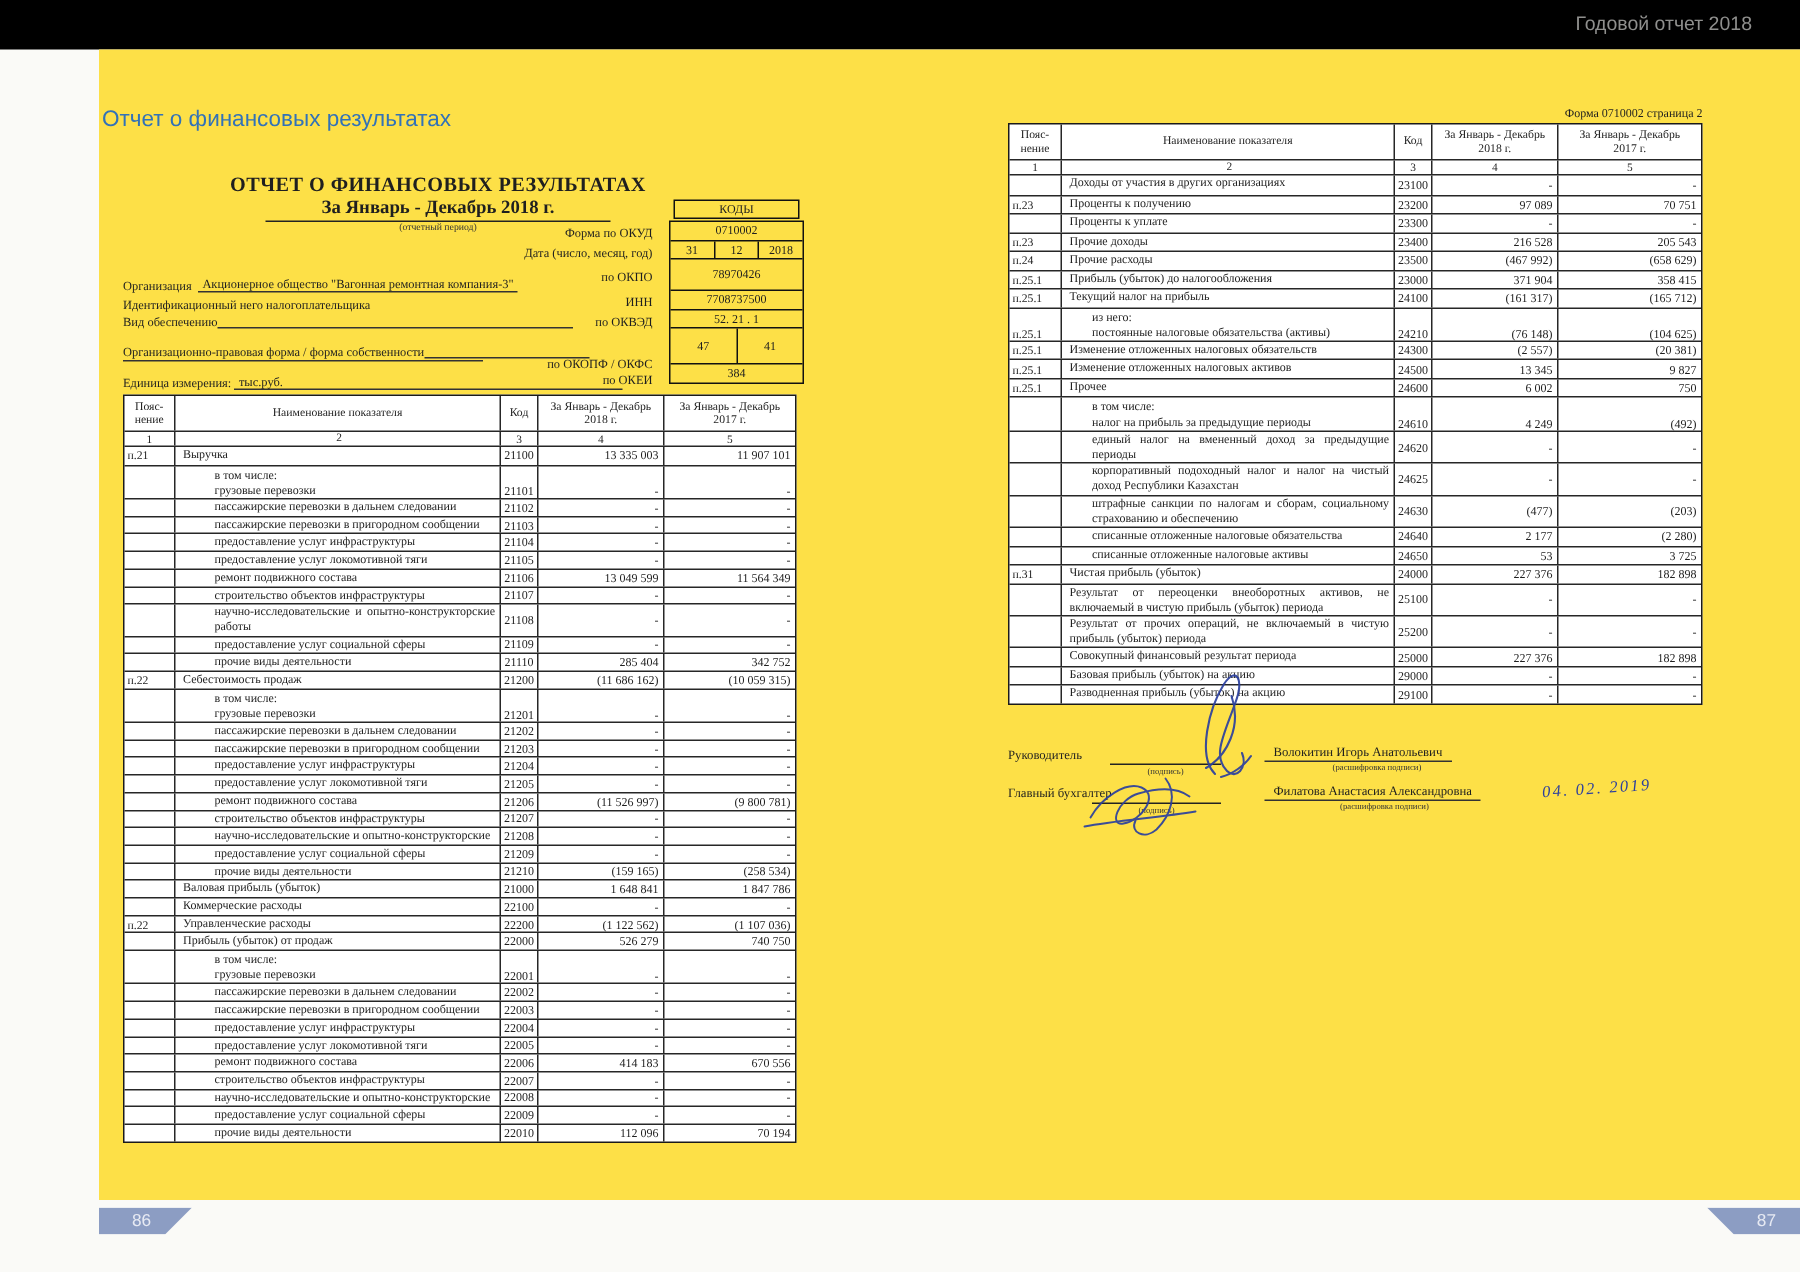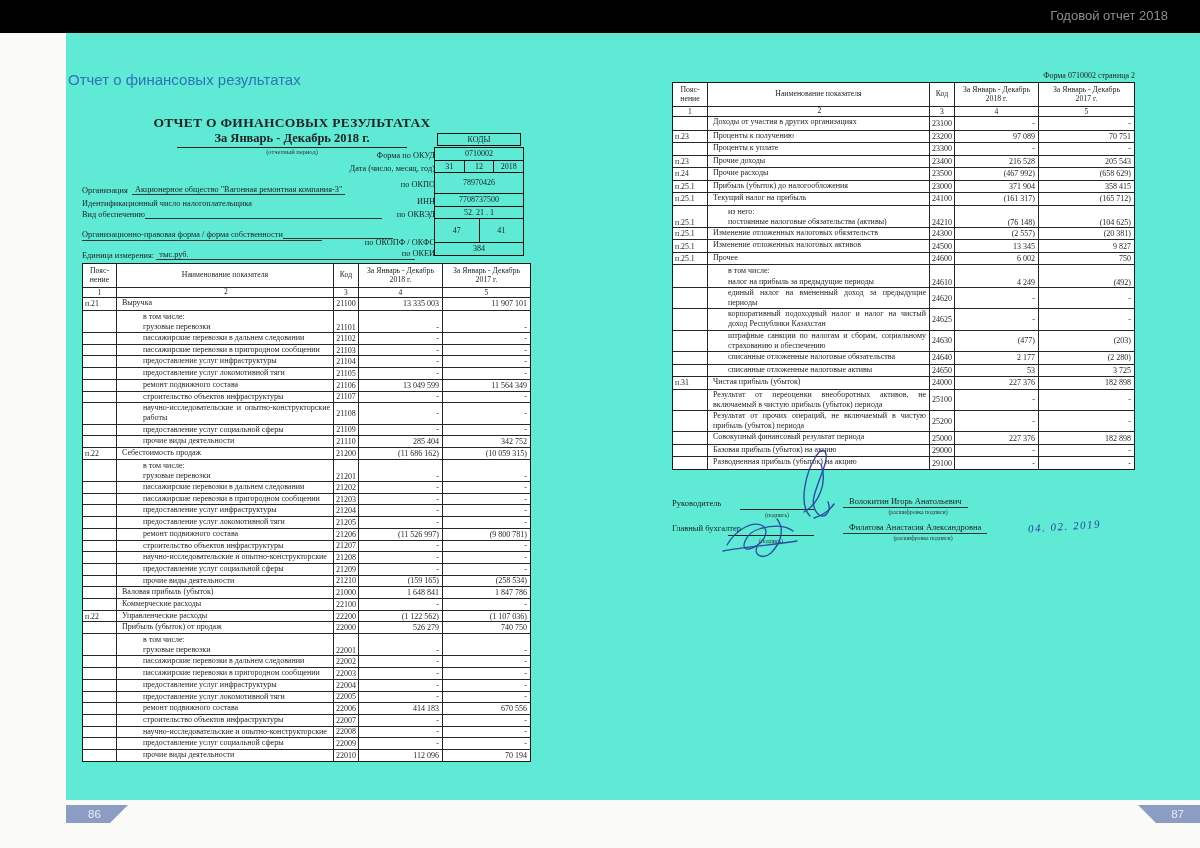--- a/index.html
+++ b/index.html
@@ -2,37 +2,37 @@
 <html><head>
 <meta charset="utf-8">
 <style>
   * { margin:0; padding:0; box-sizing:border-box; }
   html,body { width:1200px; height:848px; }
   body { position:relative; background:#fafaf7; font-family:"Liberation Serif", serif; color:#1f1f1f; overflow:hidden; }
 
   .topbar { position:absolute; left:0; top:0; width:1200px; height:33px; background:#000000; }
   .topbar-title { position:absolute; right:32px; top:8px; font-family:"Liberation Sans",sans-serif; font-size:13px; color:#8f8f8d; }
 
-  .page { position:absolute; top:33px; height:767px; background:#5eead4; }
+  .page { position:absolute; top:33px; height:767px; background:#fde047; }
   .page-left  { left:66px;  width:592px; }
   .page-right { left:658px; width:542px; }
 
   .abs { position:absolute; }
 
   .section-title { left:2px; top:38px; font-family:"Liberation Sans",sans-serif; font-size:15px; color:#3272b8; }
 
   .form-title { left:16px; top:82px; width:420px; text-align:center; font-weight:bold; font-size:13.5px; letter-spacing:.3px; }
   .form-period { left:111px; top:98px; width:230px; text-align:center; font-weight:bold; font-size:12.5px; border-bottom:1.2px solid #222; padding-bottom:1px; }
   .form-period-caption { left:111px; top:115px; width:230px; text-align:center; font-size:6.5px; color:#333; }
 
   
   .rlab { position:absolute; right:223px; font-size:8.3px; white-space:nowrap; }
 
   
-  .codes { left:368px; top:100px; width:90px; font-size:8px; }
+  .codes { left:380px; top:100px; width:90px; font-size:8px; }
   .codes .kody { border:1.2px solid #111; height:13px; text-align:center; line-height:12px; margin:0 3px 1px 3px; }
   .codes-body { border:1.6px solid #111; }
   .crow { border-bottom:1px solid #111; display:flex; text-align:center; }
   .crow:last-child { border-bottom:none; }
   .crow > div { flex:1; }
   .crow .cb { border-right:1px solid #111; }
   .crow .cb:last-child { border-right:none; }
   .h13 { height:13px; line-height:12px; } .h12 { height:12px; line-height:11px; }
   .h21 { height:21px; line-height:20px;font-family:Liberation Serif, serif; } .h24 { height:24px; line-height:23px; }
 
@@ -133,21 +133,21 @@
       <div class="crow h12">
           <div>384</div>
         </div>
     </div>
   </div>
 
   <div class="orgline" style="top:152px;width:340px">
     <span>Организация</span>&nbsp;&nbsp;
     <span class="uval">Акционерное общество "Вагонная ремонтная компания-3"</span>
   </div>
-  <div class="orgline" style="top:166px;width:340px">Идентификационный число налогоплательщика</div>
+  <div class="orgline" style="top:166px;width:340px">Идентификационный него налогоплательщика</div>
   <div class="orgline" style="top:177px;width:300px">
     <span>Вид обеспечению</span>
     <span class="ufill"></span>
   </div>
   <div class="orgline" style="top:197px;width:311px">
     <span>Организационно-правовая форма / форма собственности</span>
     <span class="ufill"></span>
   </div>
   <div class="plainline" style="left:16px;top:207px;width:240px"></div>
   <div class="orgline" style="top:217px;width:333px">

